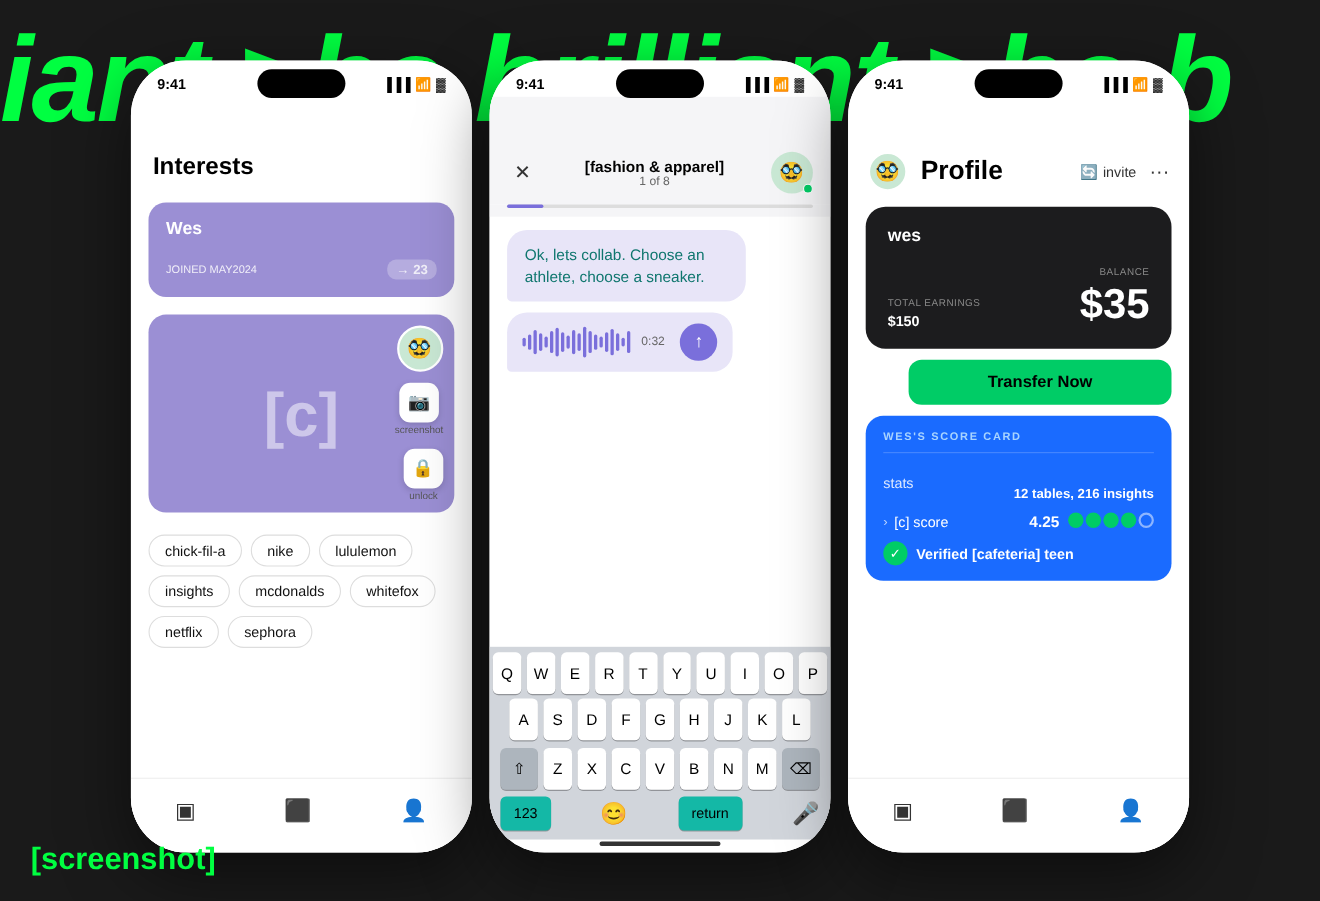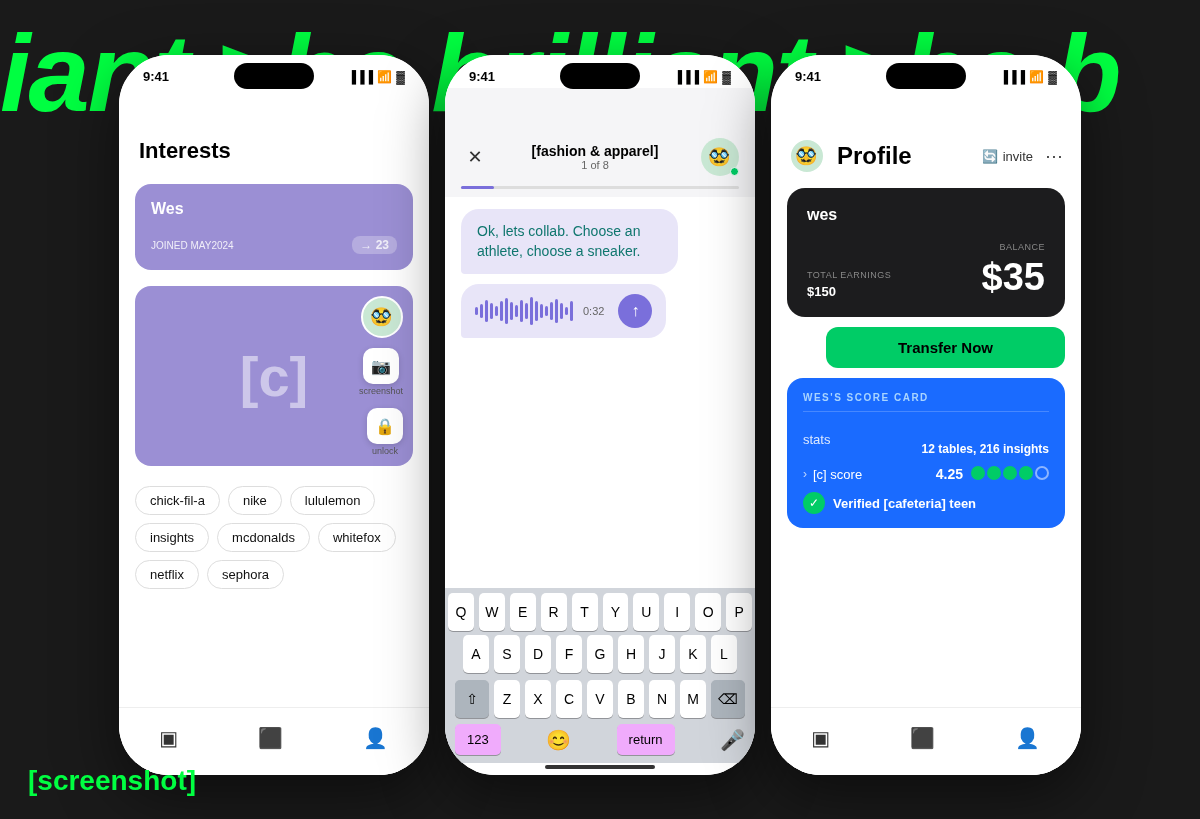--- a/index.html
+++ b/index.html
@@ -416,21 +416,21 @@
 
     .key-space {
       background: #fff;
       border-radius: 5px;
       padding: 8px 50px;
       font-size: 14px;
       box-shadow: 0 1px 0 rgba(0,0,0,0.3);
     }
 
     .key-func {
-      background: #f0abfc;
+      background: #14b8a6;
       border-radius: 5px;
       padding: 8px 12px;
       font-size: 13px;
       box-shadow: 0 1px 0 rgba(0,0,0,0.3);
     }
 
     .profile-header {
       padding: 50px 18px 10px;
       display: flex;
       align-items: center;

